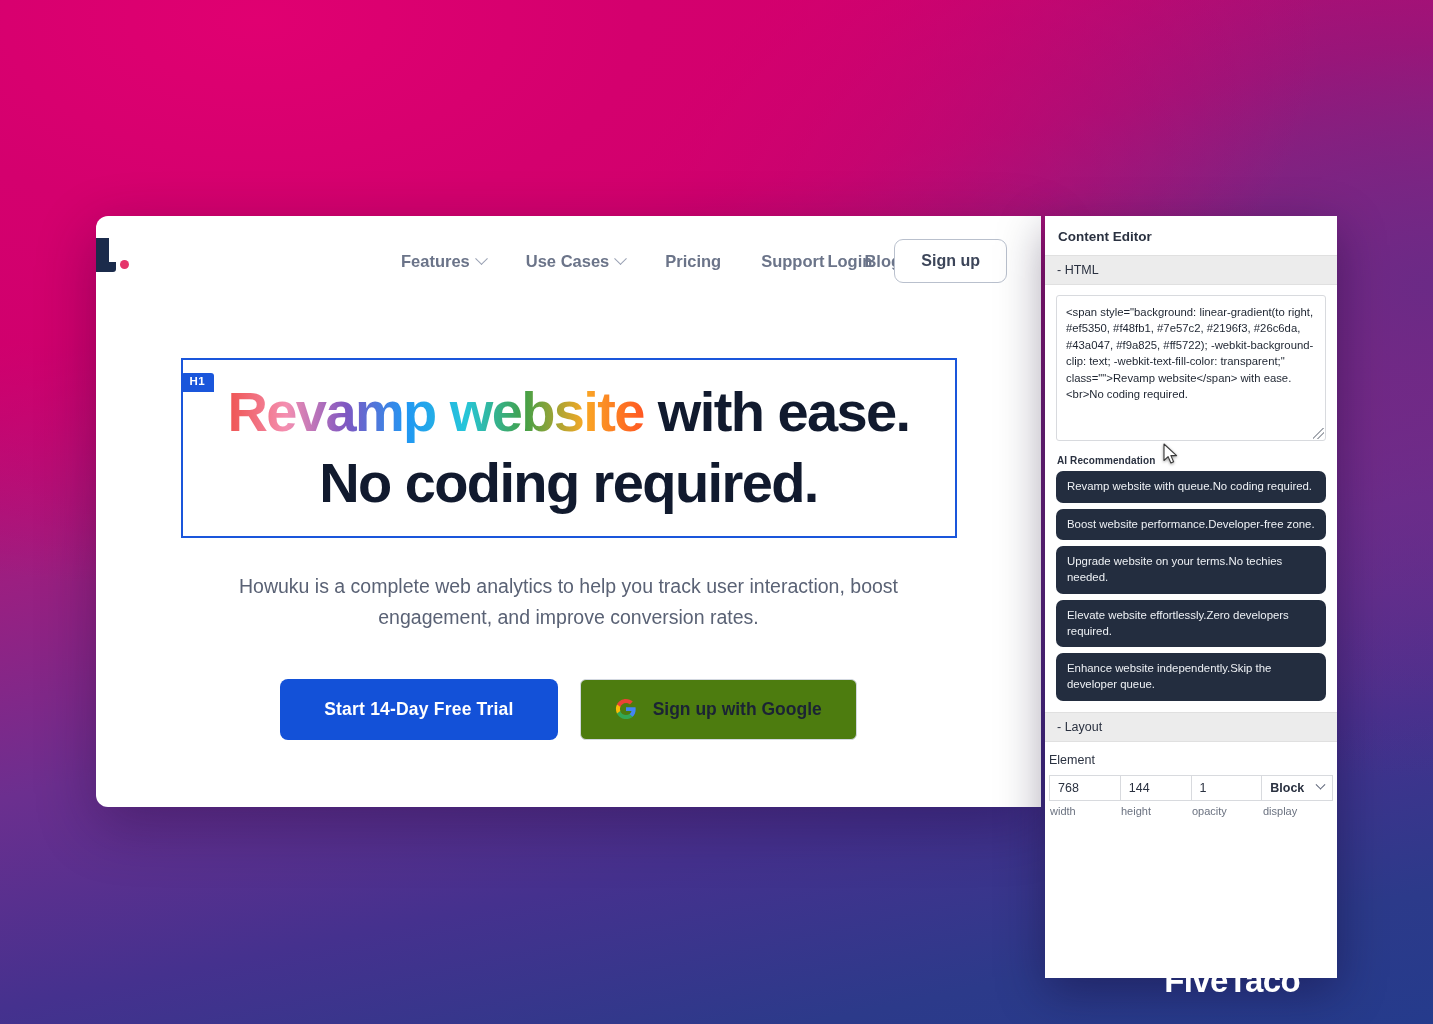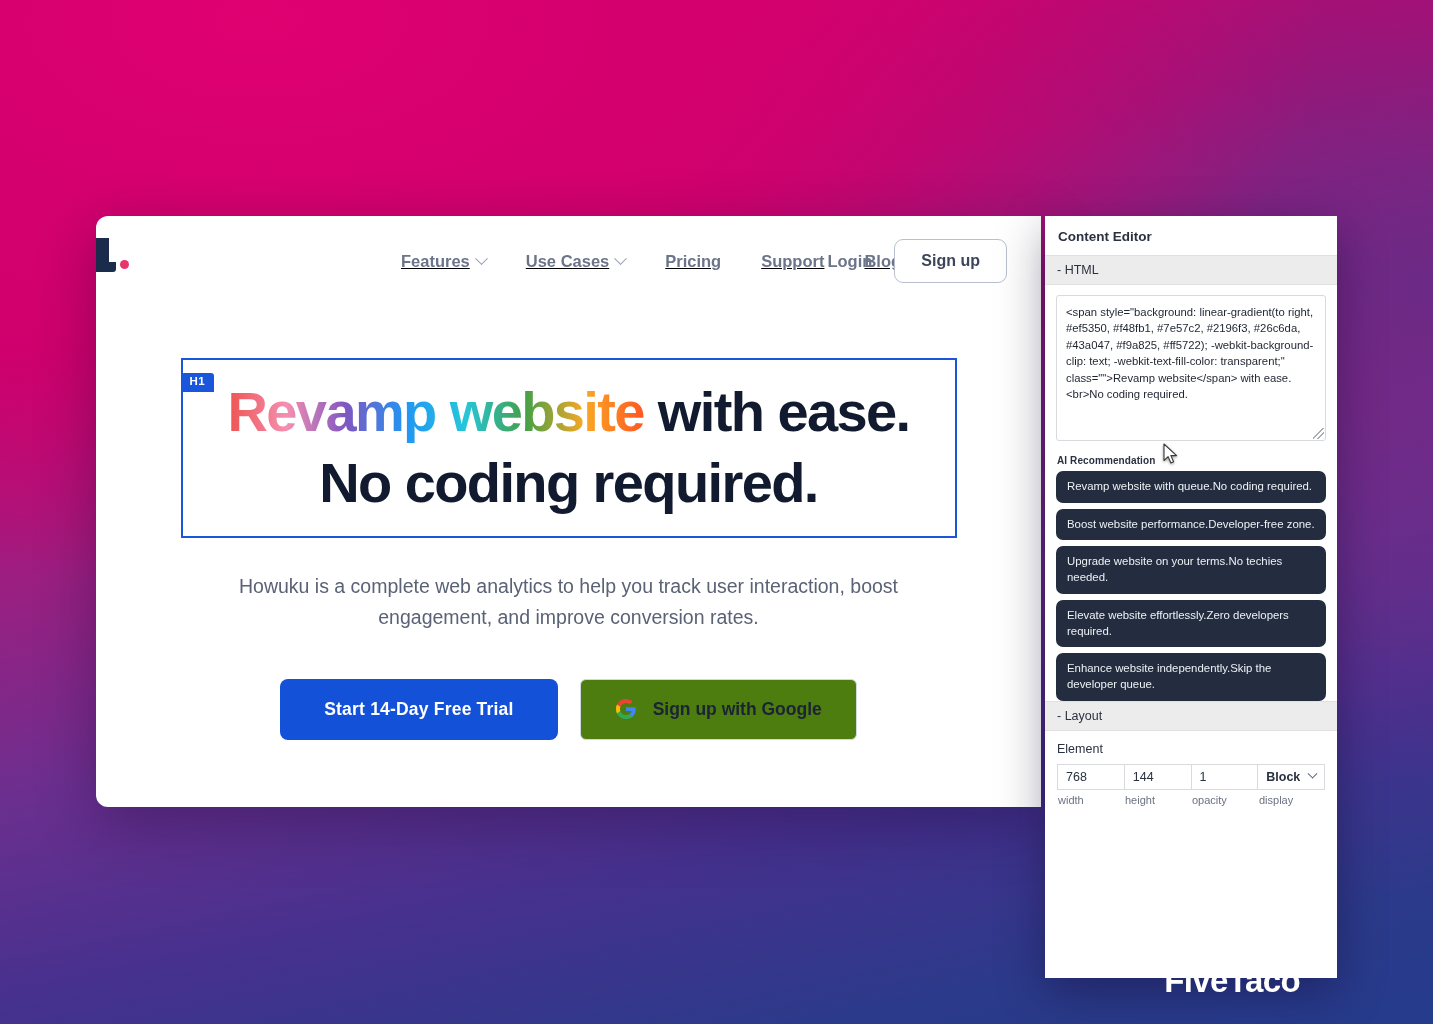--- a/index.html
+++ b/index.html
@@ -98,21 +98,20 @@
     letter-spacing: .2px;
     white-space: nowrap;
   }
 
   #nav-links {
     position: absolute;
     left: 305px;
     display: flex;
     align-items: flex-end;
     gap: 40px;
-    text-decoration: underline;
   }
   .nav-item {
     display: flex;
     align-items: center;
     gap: 7px;
     font-size: 16.5px;
     font-weight: bold;
     color: #6b7489;
     cursor: pointer;
     white-space: nowrap;
@@ -310,22 +309,22 @@
   .ai-chip {
     background: #232d3f;
     color: #eef1f5;
     border-radius: 7px;
     padding: 8px 11px;
     font-size: 11.4px;
     line-height: 1.38;
     cursor: pointer;
   }
 
-  #layout-header { }
-  #layout-body { padding: 11px 12px 0; }
+  #layout-header { margin-top: 11px; }
+  #layout-body { padding: 11px 4px 0; }
   #element-label { font-size: 12.5px; color: #2a3140; margin-bottom: 8px; }
   #element-fields { display: flex; }
   .field {
     flex: 1;
     border: 1px solid #d8dade;
     border-right: none;
     height: 26px;
     display: flex;
     align-items: center;
     padding: 0 8px;

